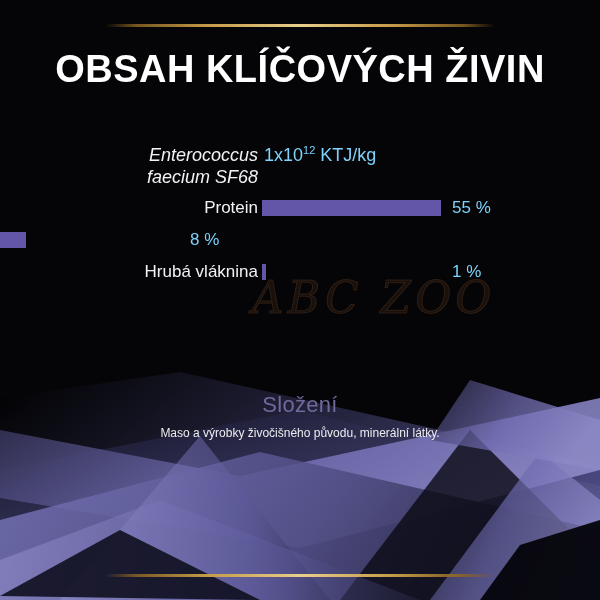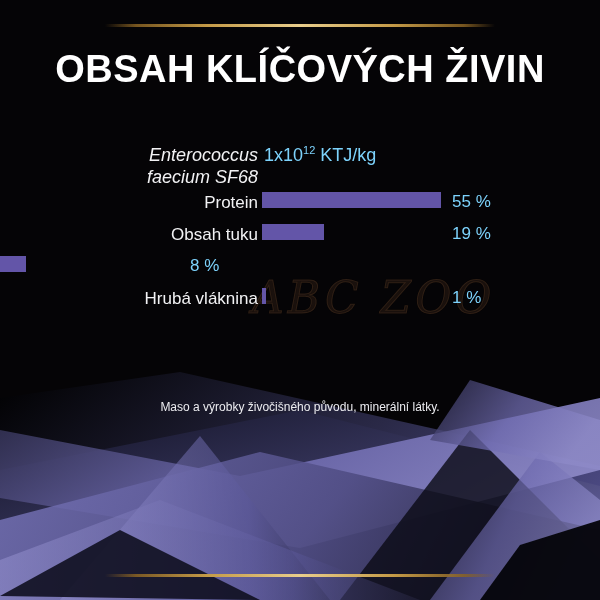--- a/index.html
+++ b/index.html
@@ -83,20 +83,21 @@
   
   #nutrient-table {
     position: absolute;
     left: 0;
     top: 144px;
     width: 600px;
   }
   .nutrient-row {
     position: relative;
     display: flex;
+    align-items: center;
     height: 32px;
   }
   .nutrient-row.species-row {
     height: 48px;
     align-items: flex-start;
   }
   .row-label {
     width: 262px;
     text-align: right;
     color: #f2f2f4;
@@ -225,43 +226,37 @@
       </div>
 
       <div class="nutrient-row">
         <div class="row-label">Protein</div>
         <div class="bar-cell">
           <div class="bar-fill" style="width: 179px; background: rgb(99, 85, 168);"></div>
         </div>
         <div class="row-value">55 %</div>
       </div>
 
-      <div class="nutrient-row">
-        <div class="row-label">Obsah tuku</div>
-        <div class="bar-cell">
-          <div class="bar-fill" style="width: 62px; background: rgb(99, 85, 168);"></div>
-        </div>
-        <div class="row-value">19 %</div>
-      </div>
 
       <div class="nutrient-row">
         <div class="bar-cell">
           <div class="bar-fill" style="width: 26px; background: rgb(99, 85, 168);"></div>
         </div>
         <div class="row-value">8 %</div>
       </div>
 
       <div class="nutrient-row">
         <div class="row-label">Hrubá vláknina</div>
         <div class="bar-cell">
           <div class="bar-fill" style="width: 4px; background: rgb(99, 85, 168);"></div>
         </div>
         <div class="row-value">1 %</div>
       </div>
 
     </div>
 
     <div id="composition">
+      <div id="composition-heading" style="color: rgb(111, 106, 158);">Složení</div>
       <div id="composition-text">Maso a výrobky živočišného původu, minerální látky.</div>
     </div>
 
   </div>
 </div>
 
 </body></html>

